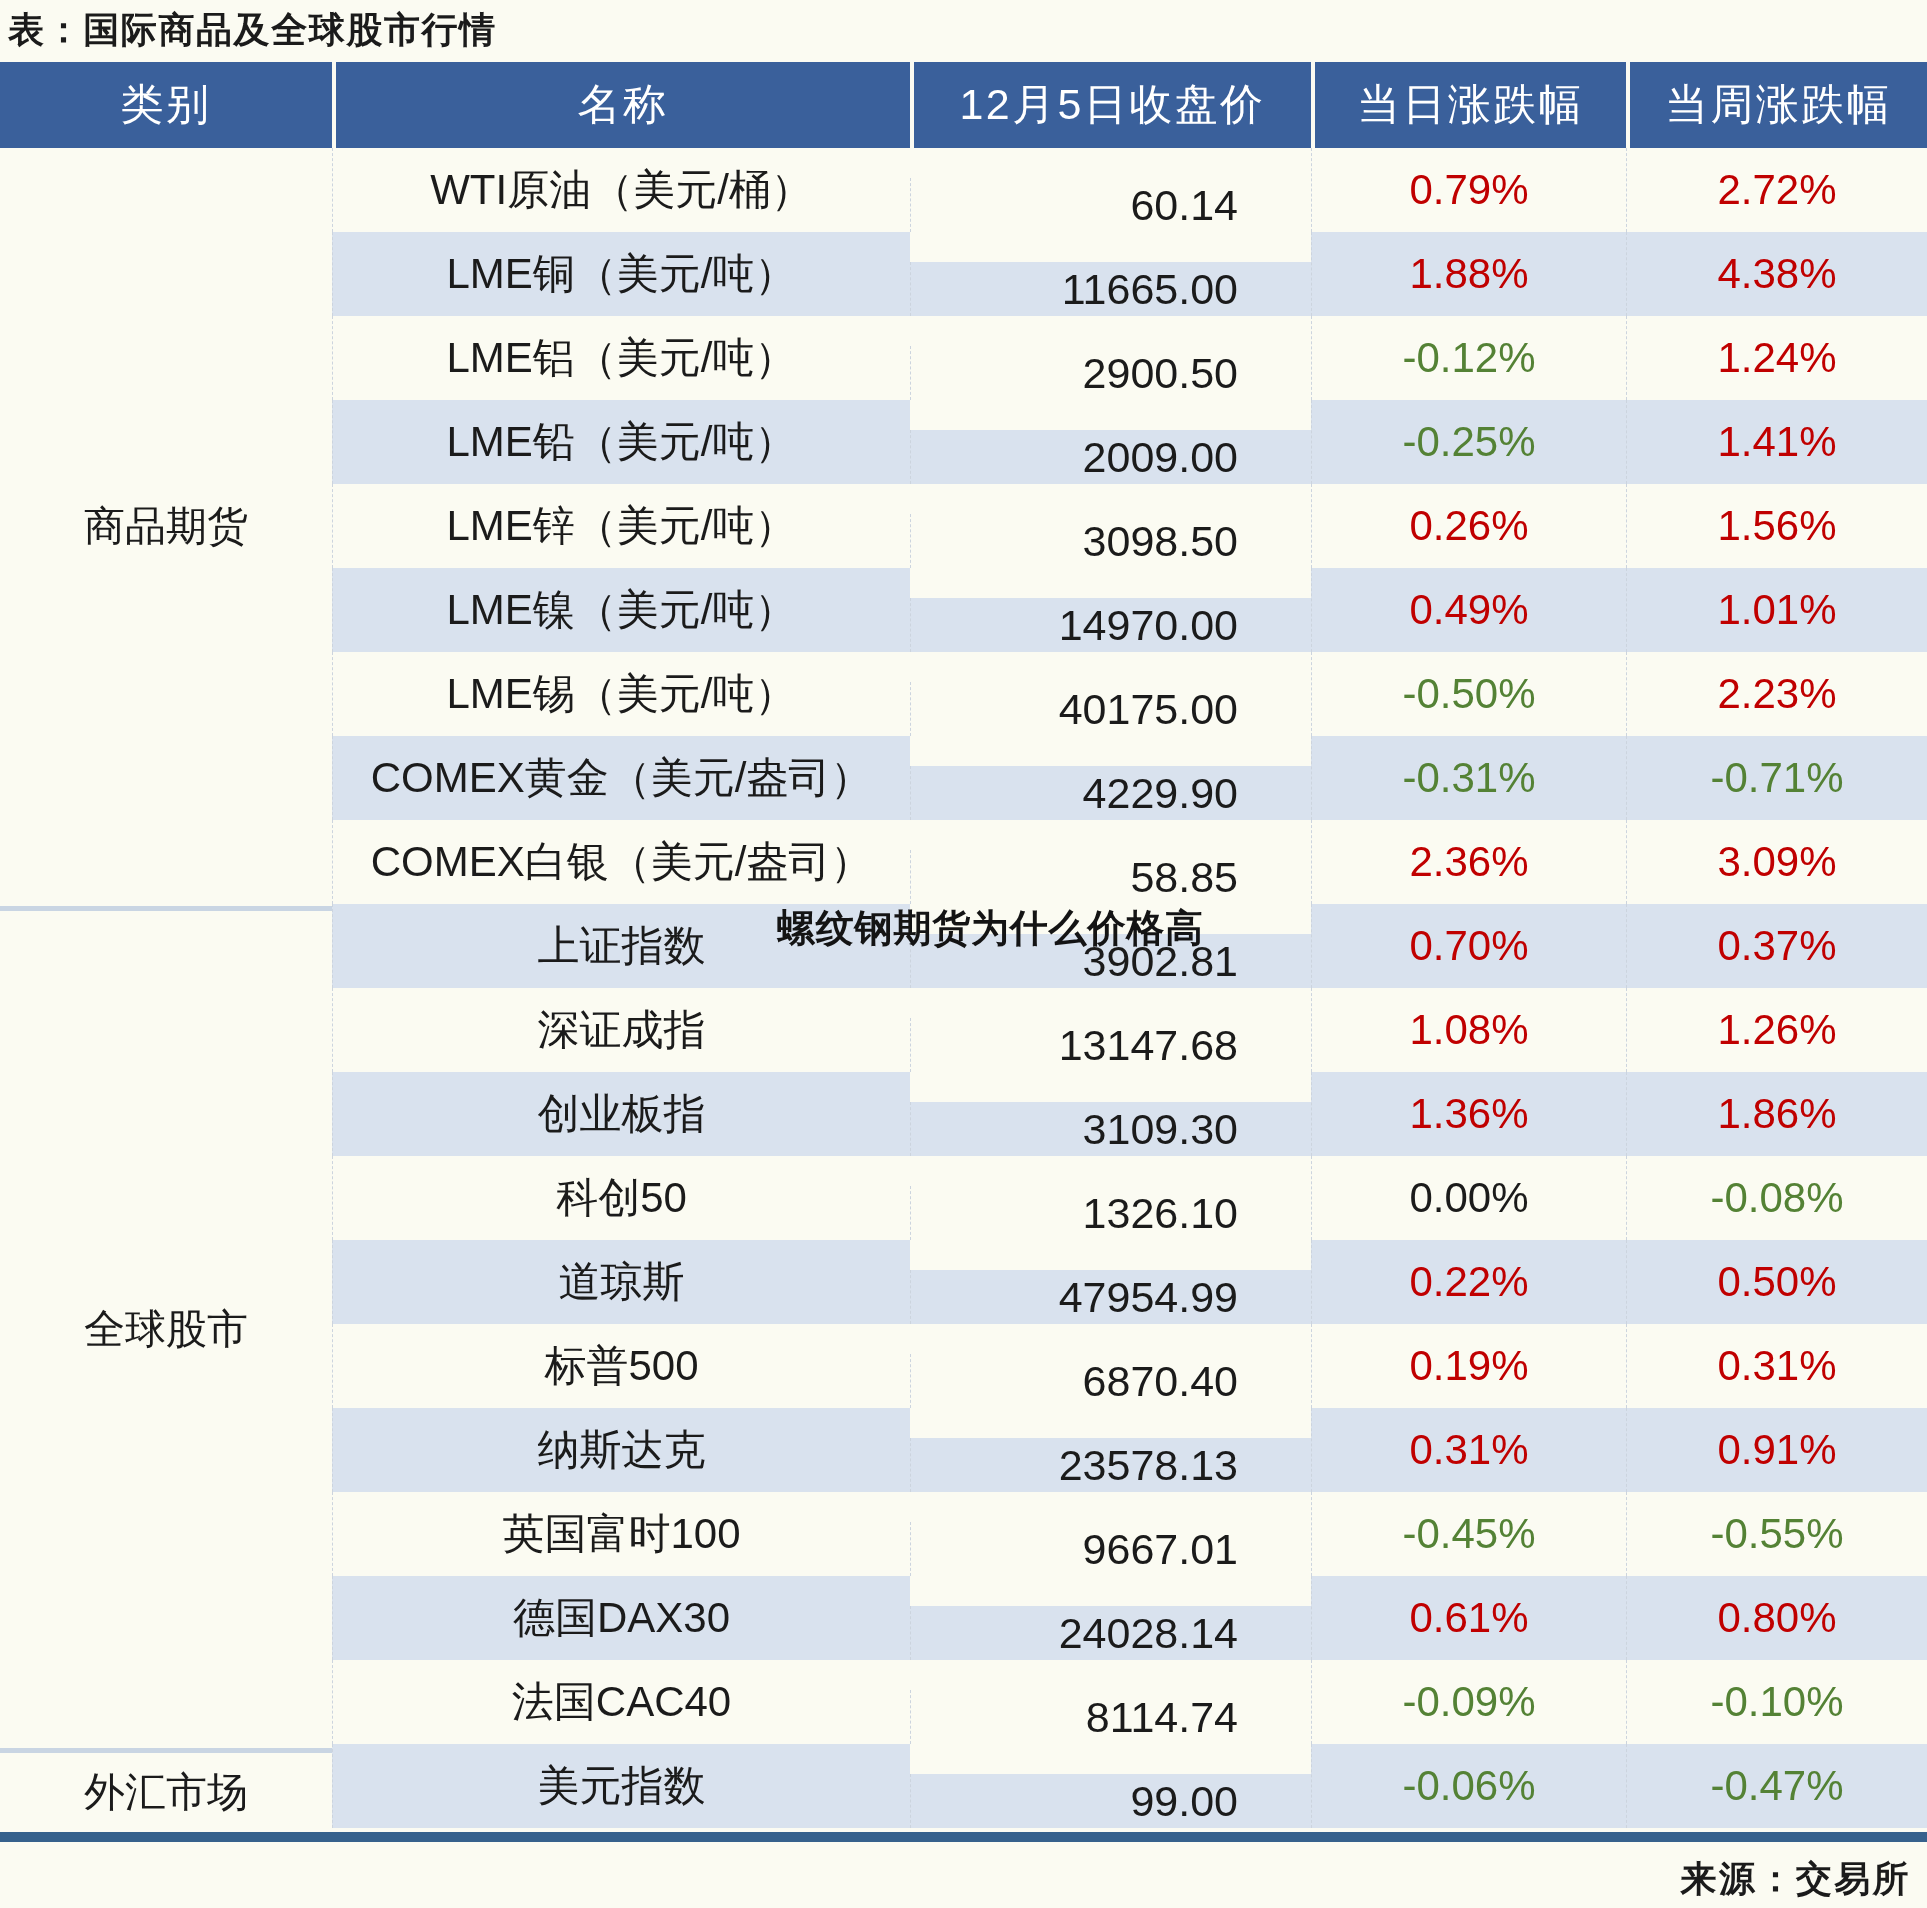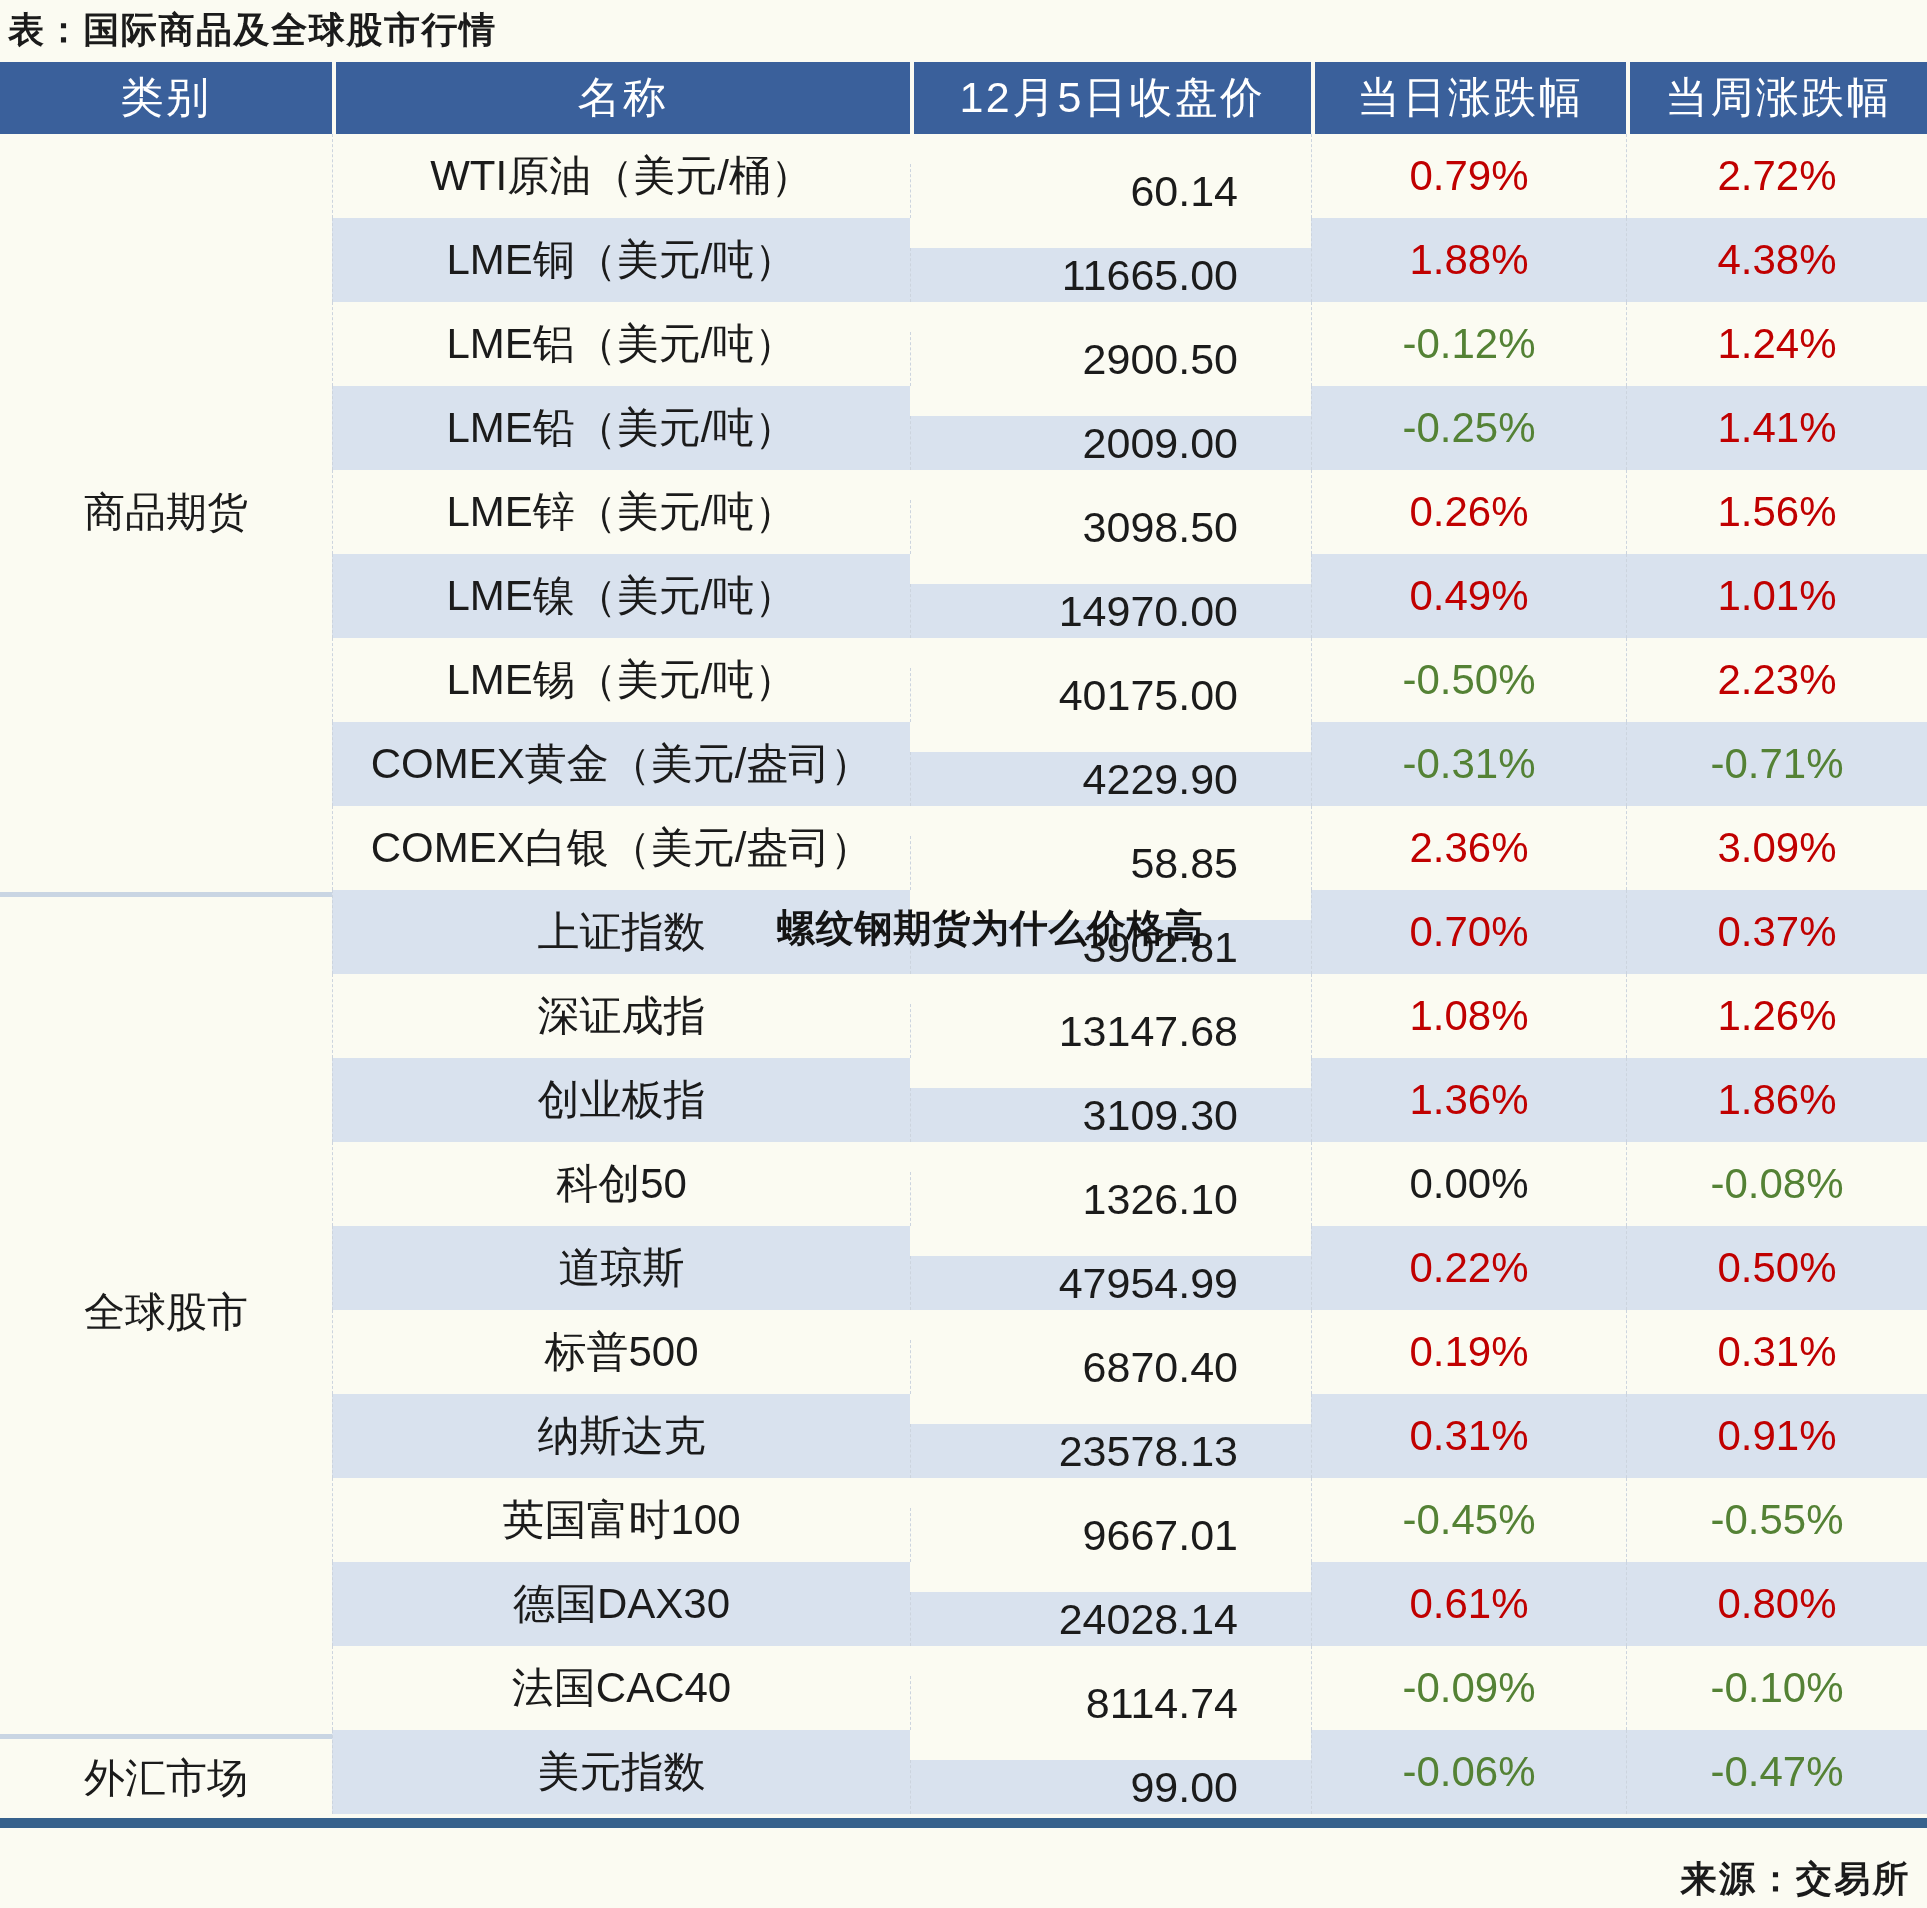--- a/index.html
+++ b/index.html
@@ -16,32 +16,32 @@
   }
   *{margin:0;padding:0;box-sizing:border-box;}
   html,body{background:#ffffff;}
   body{font-family:"Liberation Sans","DejaVu Sans",sans-serif;}
   .page{position:relative;width:1927px;height:1908px;background:var(--page-bg);overflow:hidden;}
 
   .title{position:absolute;left:8px;top:6.3px;font-size:36px;font-weight:700;color:var(--text);letter-spacing:1.6px;}
 
   .tbl{position:absolute;left:0;top:62px;width:1927px;}
 
-  .thead{display:grid;grid-template-columns:332px 578px 401px 315px 301px;height:72px;}
+  .thead{display:grid;grid-template-columns:332px 578px 401px 315px 301px;height:86px;}
   .th{background:var(--header-bg);color:#ffffff;font-size:43px;font-weight:500;
       display:flex;align-items:center;justify-content:center;letter-spacing:2.4px;}
   .th + .th{border-left:4.7px solid var(--page-bg);}
 
   .tbody{display:flex;width:1927px;}
 
   .cat-col{width:332px;display:flex;flex-direction:column;background:var(--page-bg);}
   .cat-cell{display:flex;flex-direction:column;align-items:center;justify-content:center;
             font-size:41px;font-weight:500;color:var(--text);text-align:center;line-height:1.55;gap:8px;}
   .cat-cell.sec1{height:758px;}
-  .cat-cell.sec2{height:842px;border-top:5.5px solid var(--divider-light);font-family:Liberation Mono, monospace;}
+  .cat-cell.sec2{height:842px;border-top:5.5px solid var(--divider-light);}
   .cat-cell.sec3{height:84px;border-top:5.5px solid var(--divider-light);}
 
   .rows{width:1595px;display:grid;grid-template-columns:578px 401px 315px 301px;grid-auto-rows:84px;}
   .row{display:contents;}
   .cell{display:flex;align-items:center;justify-content:center;
         font-size:42px;font-weight:500;color:var(--text);border-left:1.6px dashed var(--grid-line);}
   .row:nth-child(even) .cell{background:var(--row-alt-bg);}
   .cell.close{justify-content:flex-end;padding-right:73px;font-size:43px;margin-top:30px;}
   .cell.pct[data-dir="up"]{color:var(--up);}
   .cell.pct[data-dir="down"]{color:var(--down);}

